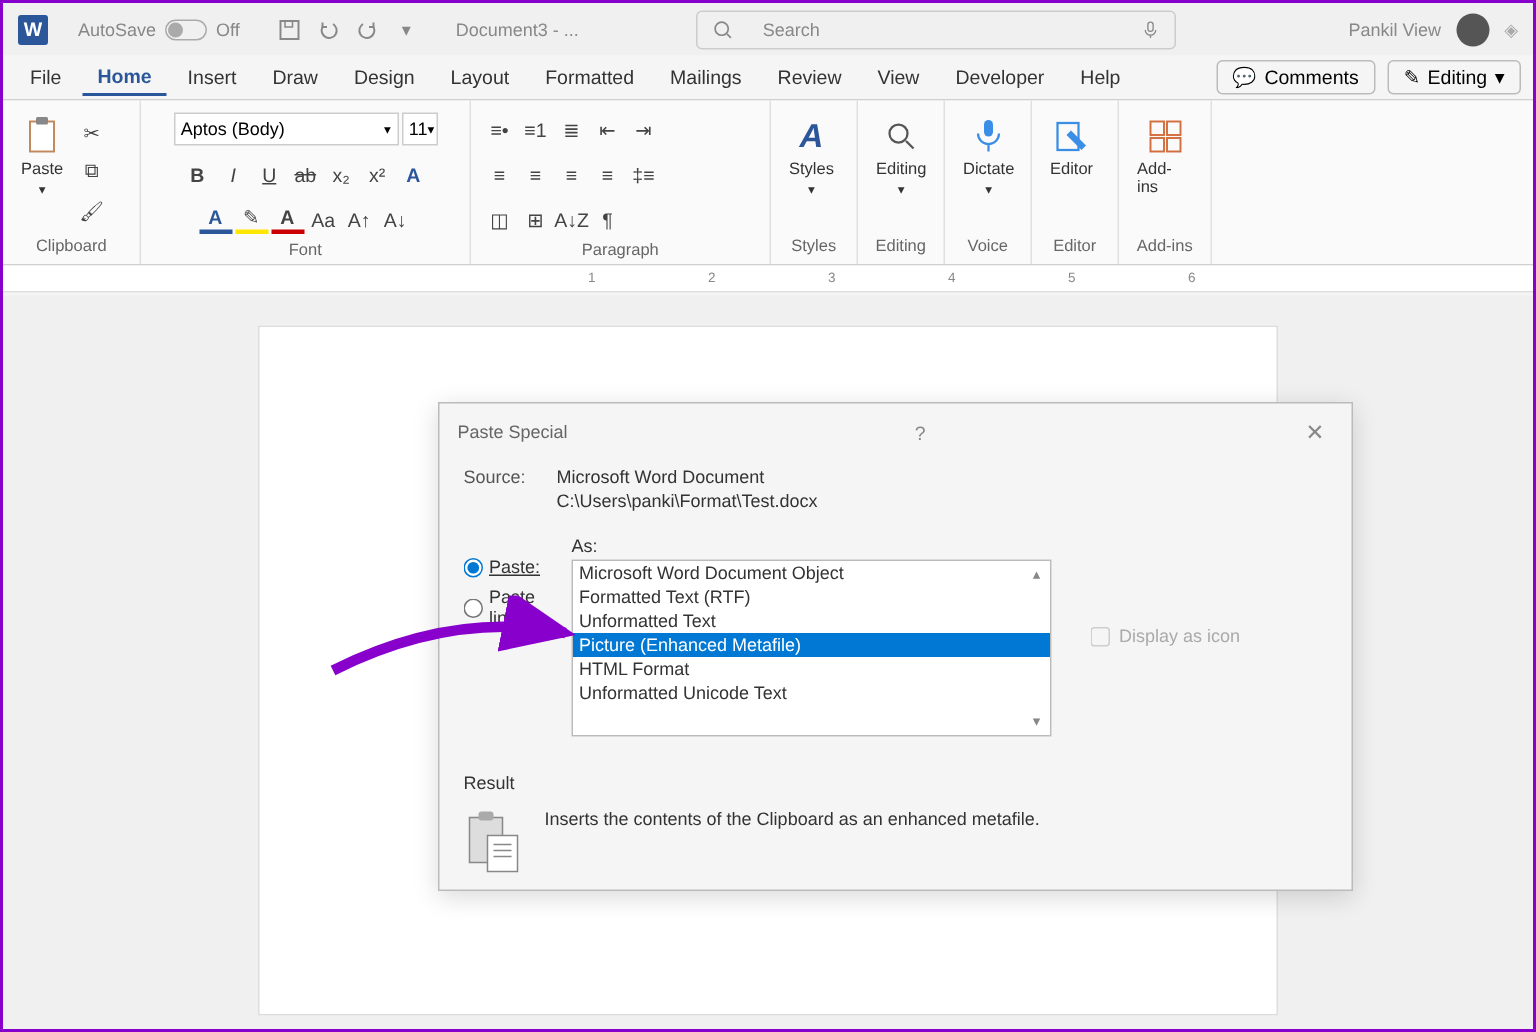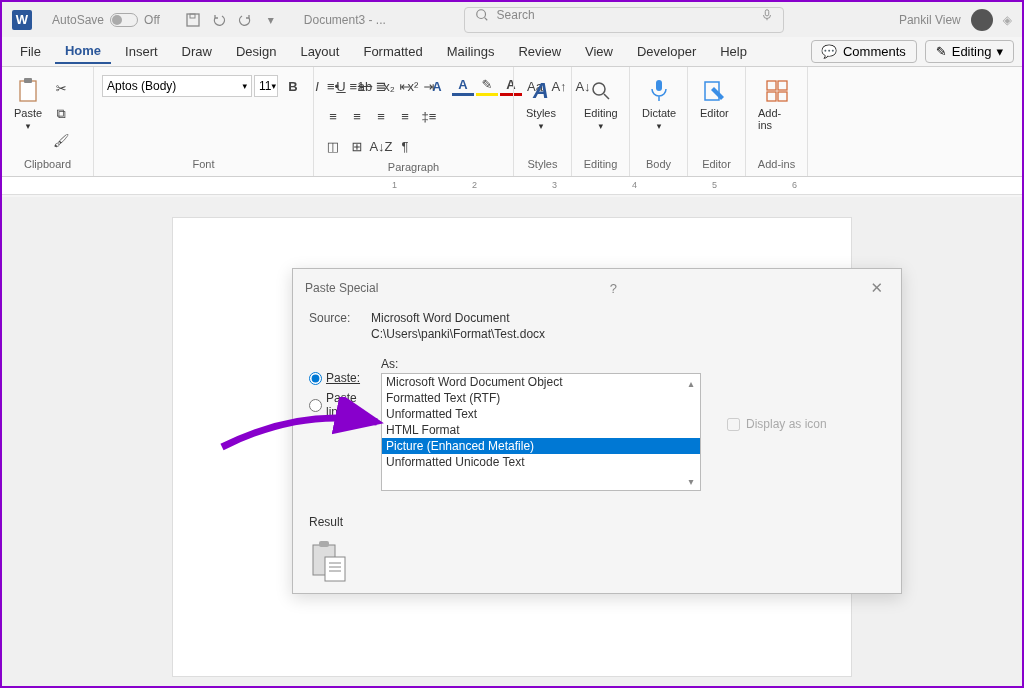--- a/index.html
+++ b/index.html
@@ -6,21 +6,21 @@
 body { background: #f5f5f5; width: 1024px; height: 688px; overflow: hidden; border: 2px solid #8800cc; position: relative; }
 
 
 .titlebar { height: 35px; background: #f0f0f0; display: flex; align-items: center; padding: 0 10px; color: #888; font-size: 12px; }
 .app-icon { width: 20px; height: 20px; background: #2b579a; color: white; display: flex; align-items: center; justify-content: center; font-weight: bold; font-size: 13px; border-radius: 2px; margin-right: 20px; }
 .autosave { display: flex; align-items: center; gap: 6px; margin-right: 20px; }
 .toggle { width: 28px; height: 14px; border: 1px solid #aaa; border-radius: 7px; position: relative; }
 .toggle::after { content:''; width:10px; height:10px; background:#aaa; border-radius:50%; position:absolute; top:1px; left:1px; }
 .qat-icon { width:18px; height:18px; margin: 0 4px; color:#888; display:flex; align-items:center; justify-content:center; }
 .doc-title { margin: 0 20px; }
-.searchbar { flex:1; max-width:320px; margin: 0 auto; height:26px; border:1px solid #ccc; border-radius:4px; display:flex; align-items:flex-start; padding:0 10px; gap:8px; color:#888; }
+.searchbar { flex:1; max-width:320px; margin: 0 auto; height:26px; border:1px solid #ccc; border-radius:4px; display:flex; align-items:center; padding:0 10px; gap:20px; color:#888; }
 .user-area { margin-left:auto; display:flex; align-items:center; gap:10px; }
 .avatar { width:22px; height:22px; border-radius:50%; background:#555; }
 
 
 .ribbon-tabs { height:30px; display:flex; align-items:center; border-bottom:1px solid #d0d0d0; padding: 0 8px; gap:4px; background:#f5f5f5; }
 .tab { padding:4px 10px; font-size:13px; color:#333; cursor:pointer; }
 .tab.active { border-bottom:2px solid #2b579a; color:#2b579a; font-weight:600; }
 .tab-right { margin-left:auto; display:flex; gap:8px; }
 .pill { border:1px solid #bbb; border-radius:4px; padding:3px 10px; font-size:13px; display:flex; align-items:center; gap:5px; }
 
@@ -162,21 +162,21 @@
       <div style="display:flex;flex-direction:column;gap:4px;margin-top:2px">
         <span class="small-btn">✂</span>
         <span class="small-btn">⧉</span>
         <span class="small-btn">🖌</span>
       </div>
     </div>
     <div class="group-label">Clipboard</div>
   </div>
 
   <div class="group" style="width:220px">
-    <div class="group-body" style="align-items:flex-start">
+    <div class="group-body" style="flex-direction:column;align-items:center">
       <div class="font-row">
         <div class="combo" style="width:150px">
             <span>Aptos (Body)</span>
             <span style="margin-left:auto;font-size:9px">▾</span>
           </div>
         <div class="combo" style="width:24px">
             <span>11</span>
             <span style="margin-left:auto;font-size:9px">▾</span>
           </div>
       </div>
@@ -276,21 +276,21 @@
           <div class="big-icon">
             <svg width="22" height="26" viewBox="0 0 22 26">
               <rect x="8" y="2" width="6" height="11" rx="3" fill="#3a8ee6"></rect>
               <path d="M4 11 A7 7 0 0 0 18 11 M11 18 L11 23" fill="none" stroke="#3a8ee6" stroke-width="1.5"></path>
             </svg>
           </div>
           <span>Dictate</span>
           <span style="font-size:9px">▾</span>
         </div>
       </div>
-    <div class="group-label">Body</div>
+    <div class="group-label">Voice</div>
   </div>
 
   <div class="group" style="width:58px">
     <div class="group-body">
         <div class="big-btn">
           <div class="big-icon">
             <svg width="24" height="24" viewBox="0 0 24 24">
               <rect x="3" y="3" width="14" height="18" fill="none" stroke="#3a8ee6" stroke-width="1.5"></rect>
               <path d="M12 8 L22 18 L19 21 L9 11 Z" fill="#3a8ee6"></path>
             </svg>
@@ -359,22 +359,22 @@
             <input type="radio" style="">
             <span>Paste link:</span>
           </div>
       </div>
       <div>
         <div style="margin-bottom:2px"><span style="">As:</span></div>
         <div class="listbox">
           <div class="list-item">Microsoft Word Document Object</div>
           <div class="list-item">Formatted Text (RTF)</div>
           <div class="list-item">Unformatted Text</div>
+          <div class="list-item selected">Picture (Enhanced Metafile)</div>
           <div class="list-item">HTML Format</div>
-          <div class="list-item selected">Picture (Enhanced Metafile)</div>
           <div class="list-item">Unformatted Unicode Text</div>
           <span class="scroll-arrow" style="top:2px">▴</span>
           <span class="scroll-arrow" style="bottom:2px">▾</span>
         </div>
       </div>
       <div class="display-icon">
         <input type="checkbox" disabled="" style="">
         <span>Display as icon</span>
       </div>
     </div>
@@ -385,20 +385,21 @@
         <div class="clip-icon">
           <svg width="40" height="44" viewBox="0 0 40 44">
               <rect x="4" y="6" width="22" height="30" fill="#ddd" stroke="#888"></rect>
               <rect x="10" y="2" width="10" height="6" rx="2" fill="#aaa"></rect>
               <rect x="16" y="18" width="20" height="24" fill="#fff" stroke="#888"></rect>
               <line x1="20" y1="24" x2="32" y2="24" stroke="#888"></line>
               <line x1="20" y1="28" x2="32" y2="28" stroke="#888"></line>
               <line x1="20" y1="32" x2="32" y2="32" stroke="#888"></line>
             </svg>
         </div>
+        <span>Inserts the contents of the Clipboard as an enhanced metafile.</span>
       </div>
     </div>
 
   </div>
 </div>
 
 <svg class="arrow-svg" width="180" height="60">
   <defs>
       <marker id="ah" markerWidth="8" markerHeight="8" refX="6" refY="3" orient="auto">
         <path d="M0,0 L7,3 L0,6 Z" fill="#8800cc"></path>

